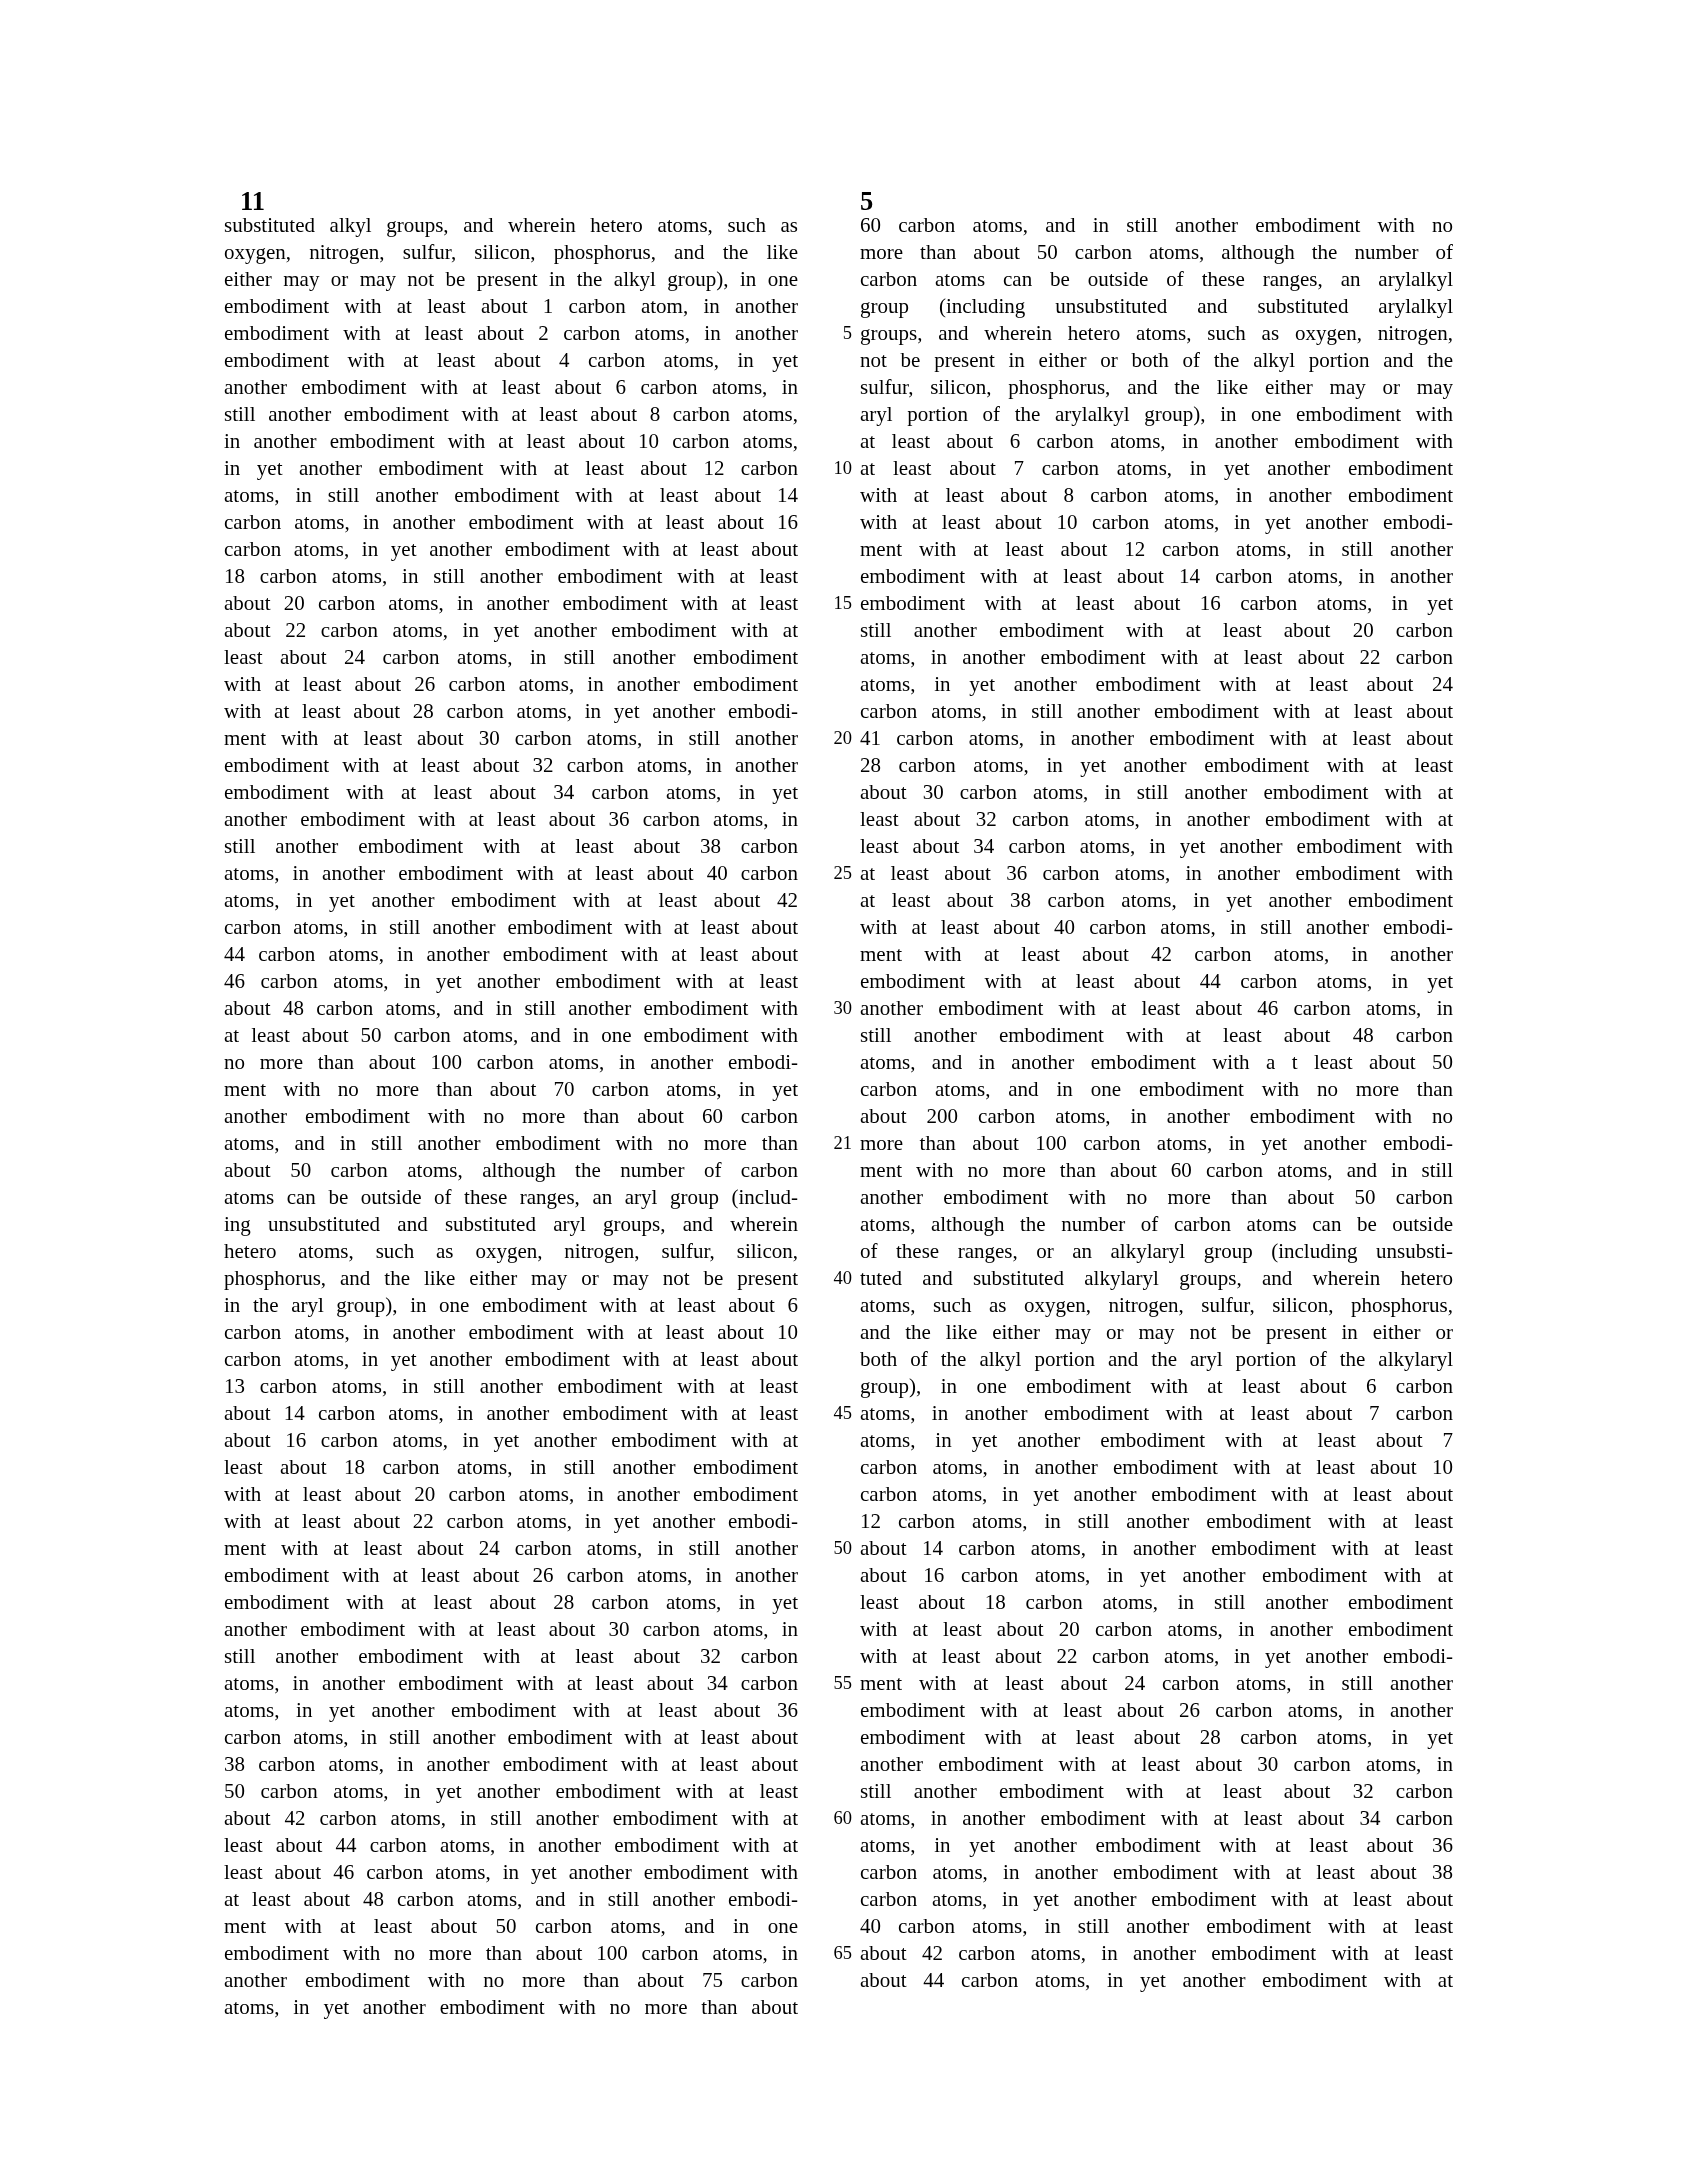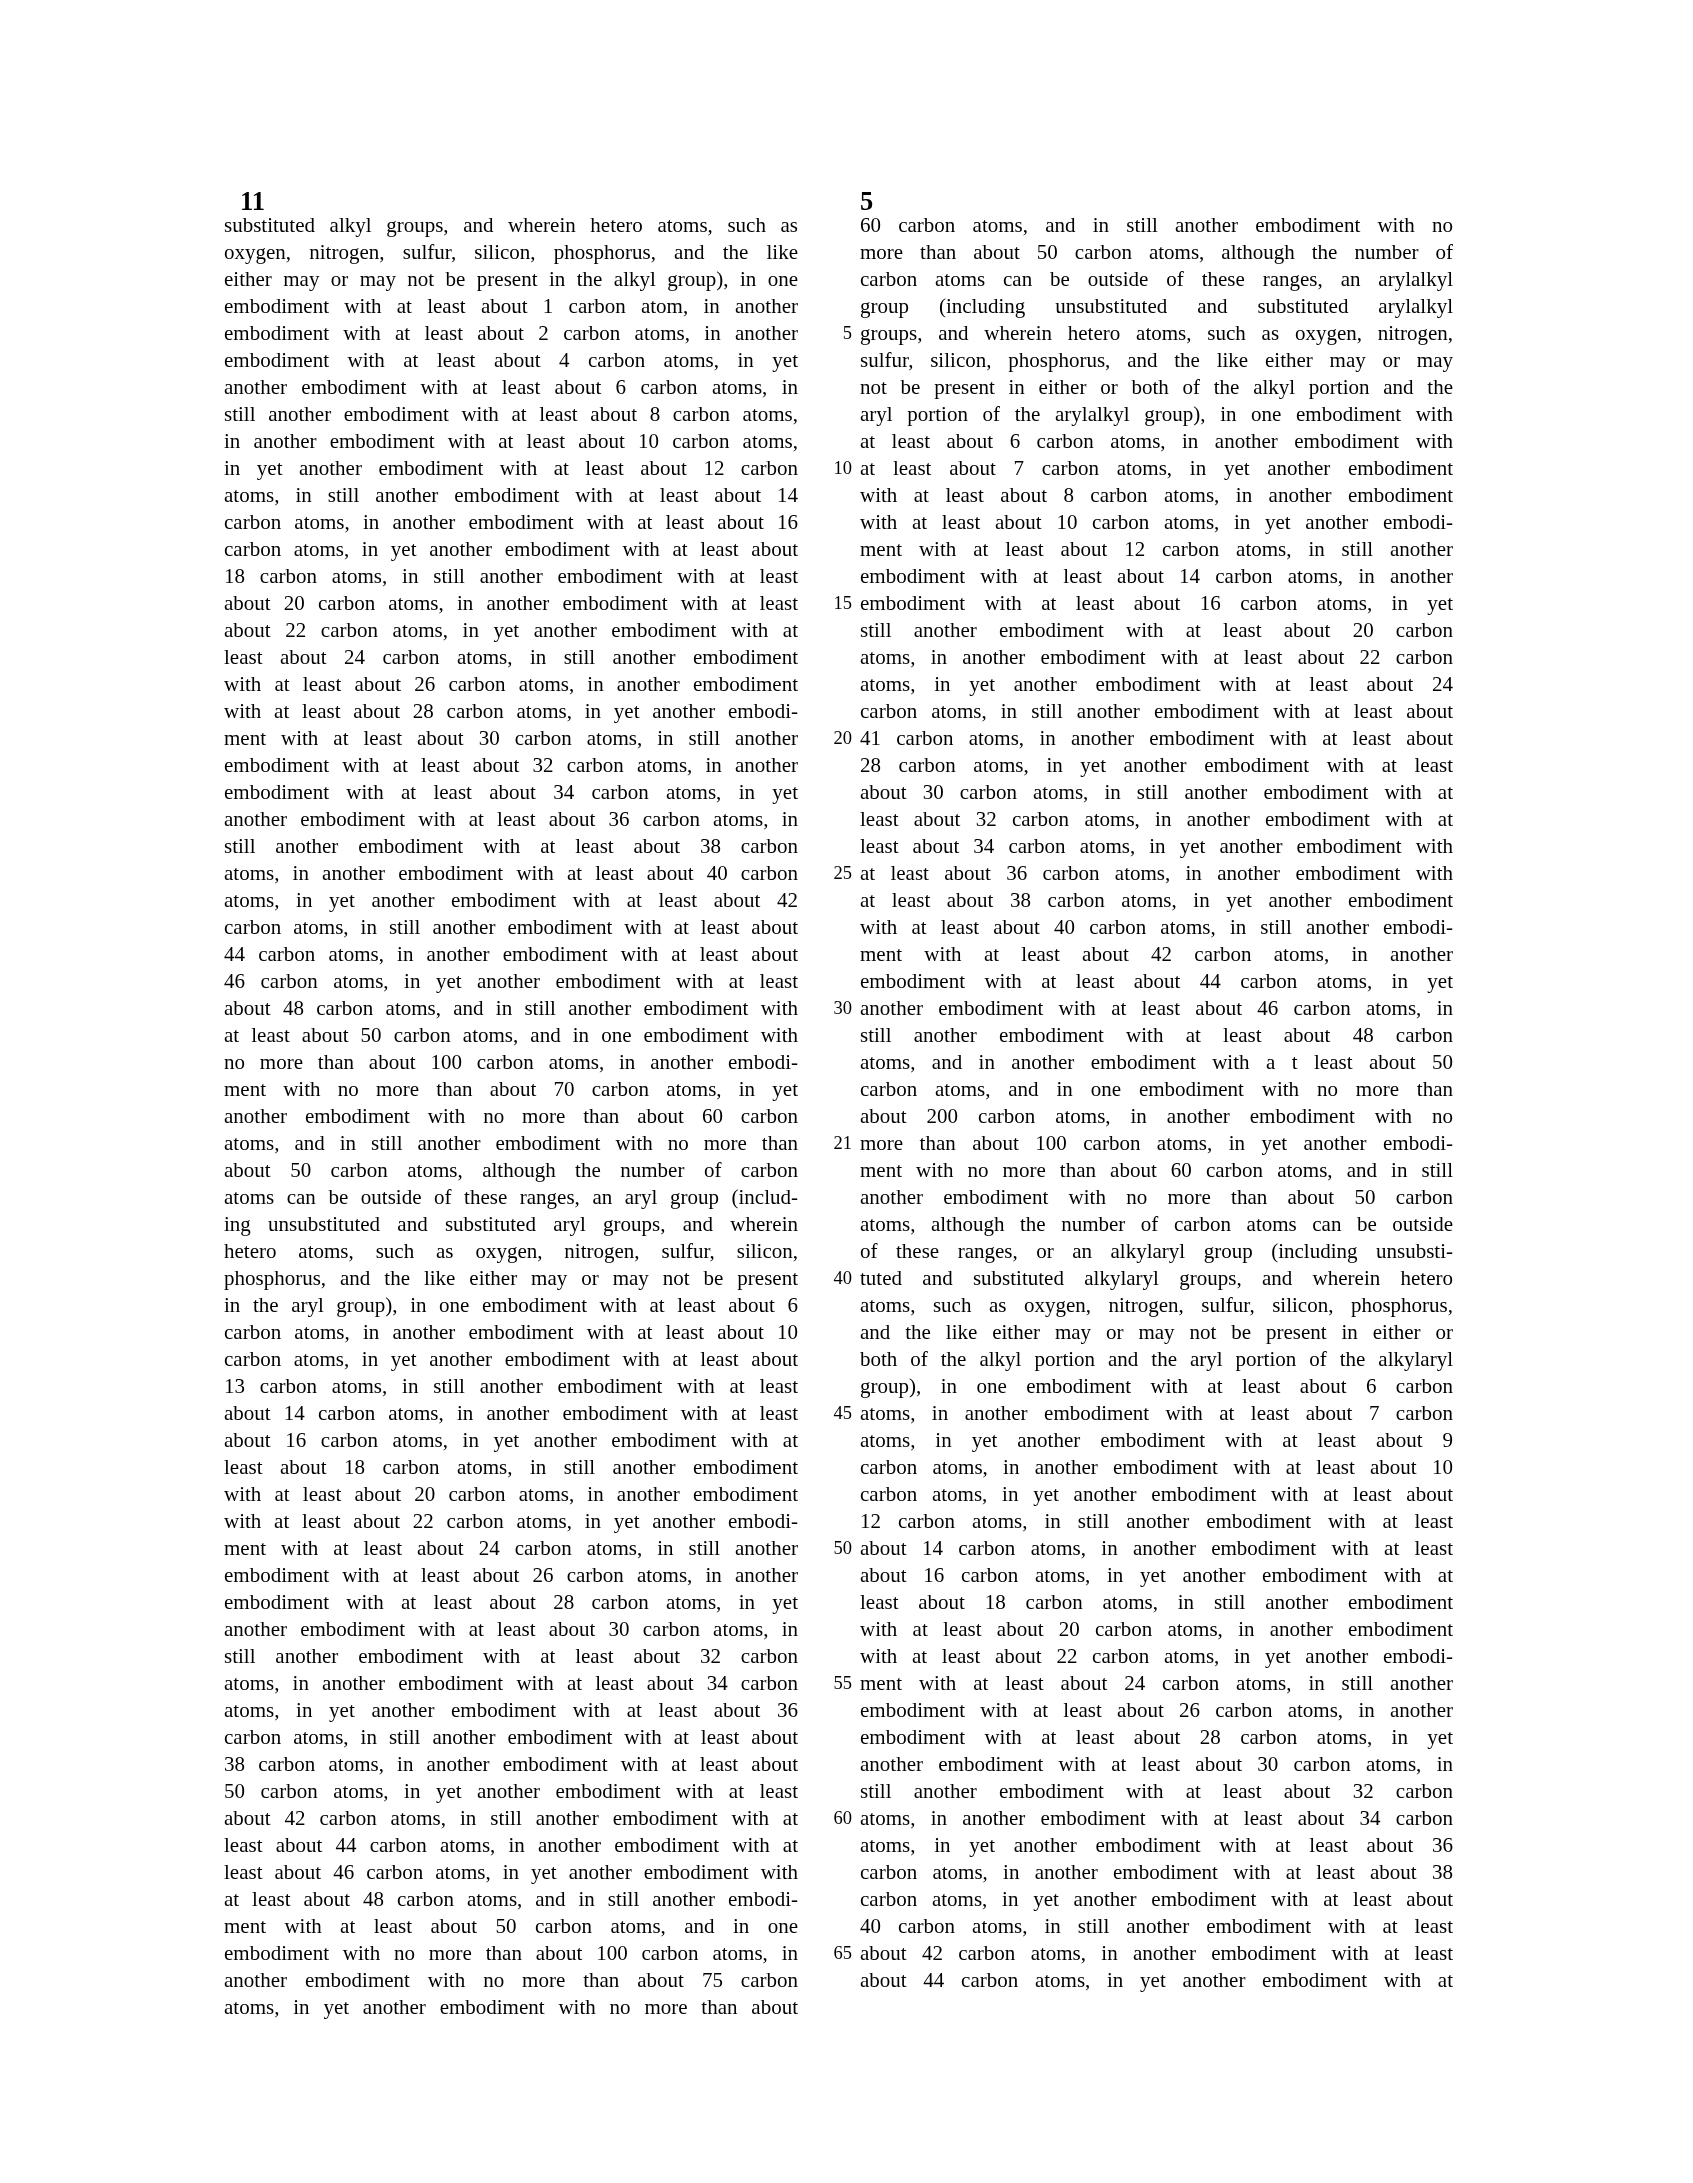--- a/index.html
+++ b/index.html
@@ -205,22 +205,22 @@
       <div class="gline"></div>
       <div class="gline"></div>
     </div>
 
   <div class="coltext coltext-right">
       <div class="line">60 carbon atoms, and in still another embodiment with no</div>
       <div class="line">more than about 50 carbon atoms, although the number of</div>
       <div class="line">carbon atoms can be outside of these ranges, an arylalkyl</div>
       <div class="line">group (including unsubstituted and substituted arylalkyl</div>
       <div class="line">groups, and wherein hetero atoms, such as oxygen, nitrogen,</div>
+      <div class="line">not be present in either or both of the alkyl portion and the</div>
       <div class="line">sulfur, silicon, phosphorus, and the like either may or may</div>
-      <div class="line">not be present in either or both of the alkyl portion and the</div>
       <div class="line">aryl portion of the arylalkyl group), in one embodiment with</div>
       <div class="line">at least about 6 carbon atoms, in another embodiment with</div>
       <div class="line">at least about 7 carbon atoms, in yet another embodiment</div>
       <div class="line">with at least about 8 carbon atoms, in another embodiment</div>
       <div class="line">with at least about 10 carbon atoms, in yet another embodi-</div>
       <div class="line">ment with at least about 12 carbon atoms, in still another</div>
       <div class="line">embodiment with at least about 14 carbon atoms, in another</div>
       <div class="line">embodiment with at least about 16 carbon atoms, in yet</div>
       <div class="line">still another embodiment with at least about 20 carbon</div>
       <div class="line">atoms, in another embodiment with at least about 22 carbon</div>
@@ -245,21 +245,21 @@
       <div class="line">ment with no more than about 60 carbon atoms, and in still</div>
       <div class="line">another embodiment with no more than about 50 carbon</div>
       <div class="line">atoms, although the number of carbon atoms can be outside</div>
       <div class="line">of these ranges, or an alkylaryl group (including unsubsti-</div>
       <div class="line">tuted and substituted alkylaryl groups, and wherein hetero</div>
       <div class="line">atoms, such as oxygen, nitrogen, sulfur, silicon, phosphorus,</div>
       <div class="line">and the like either may or may not be present in either or</div>
       <div class="line">both of the alkyl portion and the aryl portion of the alkylaryl</div>
       <div class="line">group), in one embodiment with at least about 6 carbon</div>
       <div class="line">atoms, in another embodiment with at least about 7 carbon</div>
-      <div class="line">atoms, in yet another embodiment with at least about 9</div>
+      <div class="line">atoms, in yet another embodiment with at least about 7</div>
       <div class="line">carbon atoms, in another embodiment with at least about 10</div>
       <div class="line">carbon atoms, in yet another embodiment with at least about</div>
       <div class="line">12 carbon atoms, in still another embodiment with at least</div>
       <div class="line">about 14 carbon atoms, in another embodiment with at least</div>
       <div class="line">about 16 carbon atoms, in yet another embodiment with at</div>
       <div class="line">least about 18 carbon atoms, in still another embodiment</div>
       <div class="line">with at least about 20 carbon atoms, in another embodiment</div>
       <div class="line">with at least about 22 carbon atoms, in yet another embodi-</div>
       <div class="line">ment with at least about 24 carbon atoms, in still another</div>
       <div class="line">embodiment with at least about 26 carbon atoms, in another</div>

